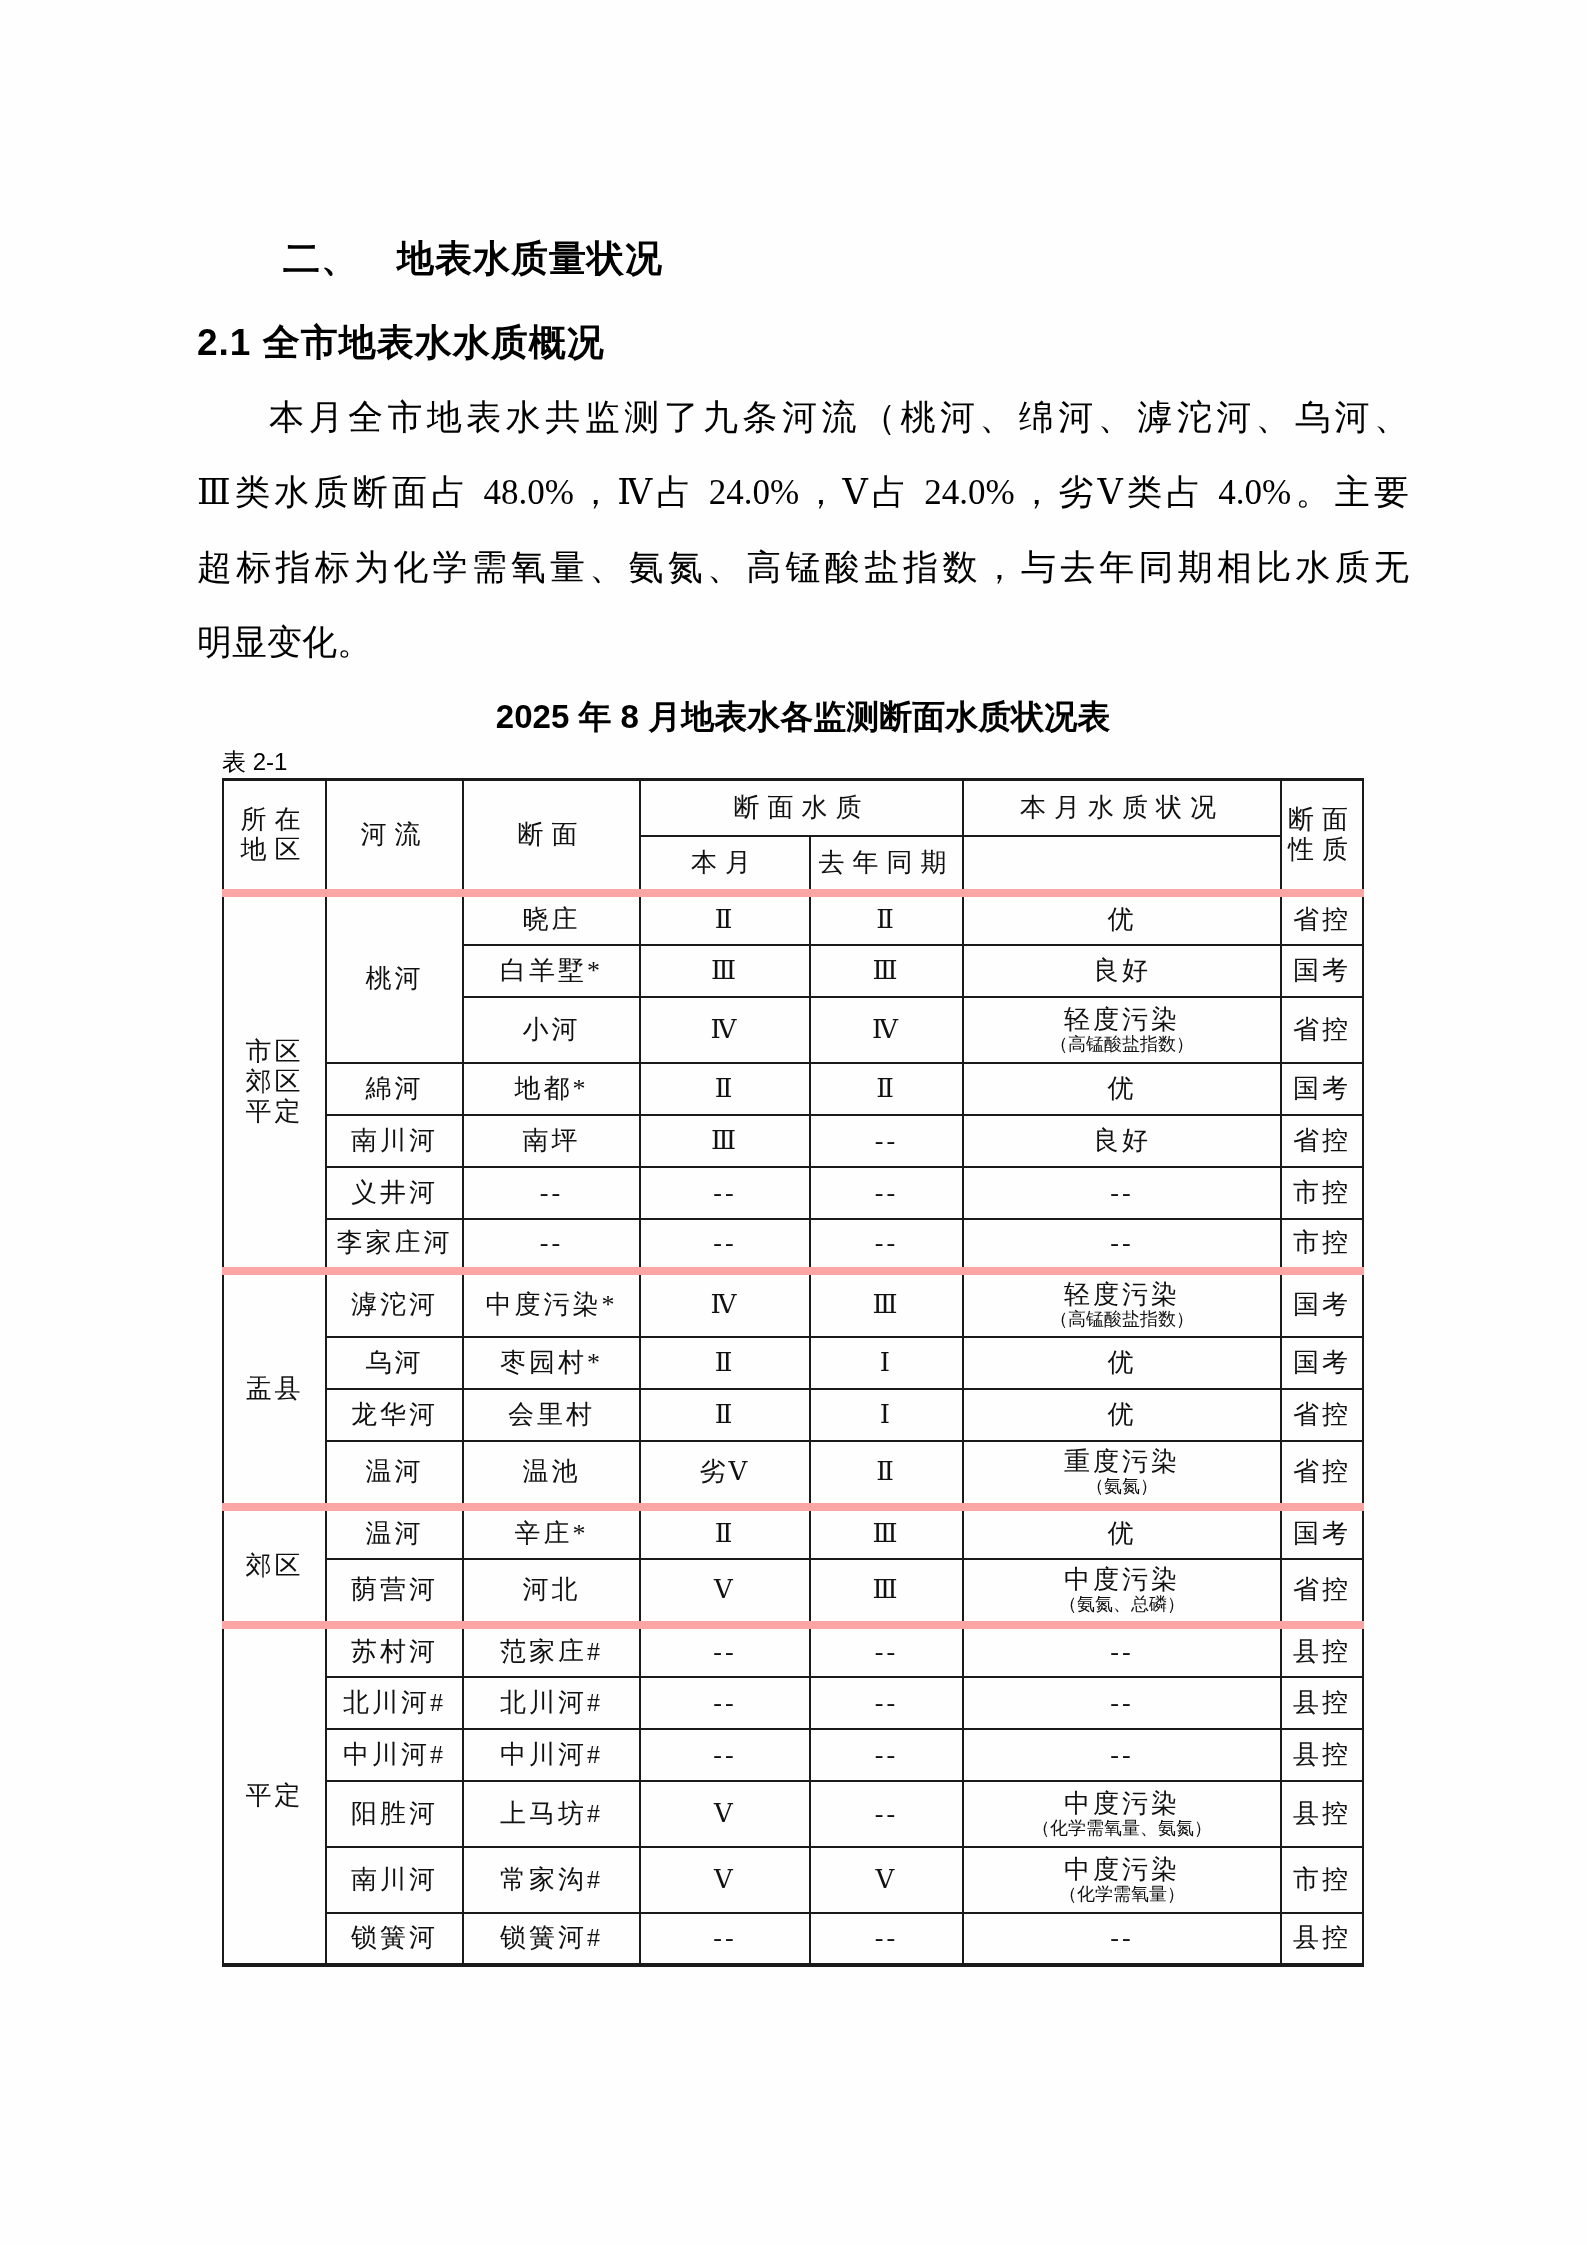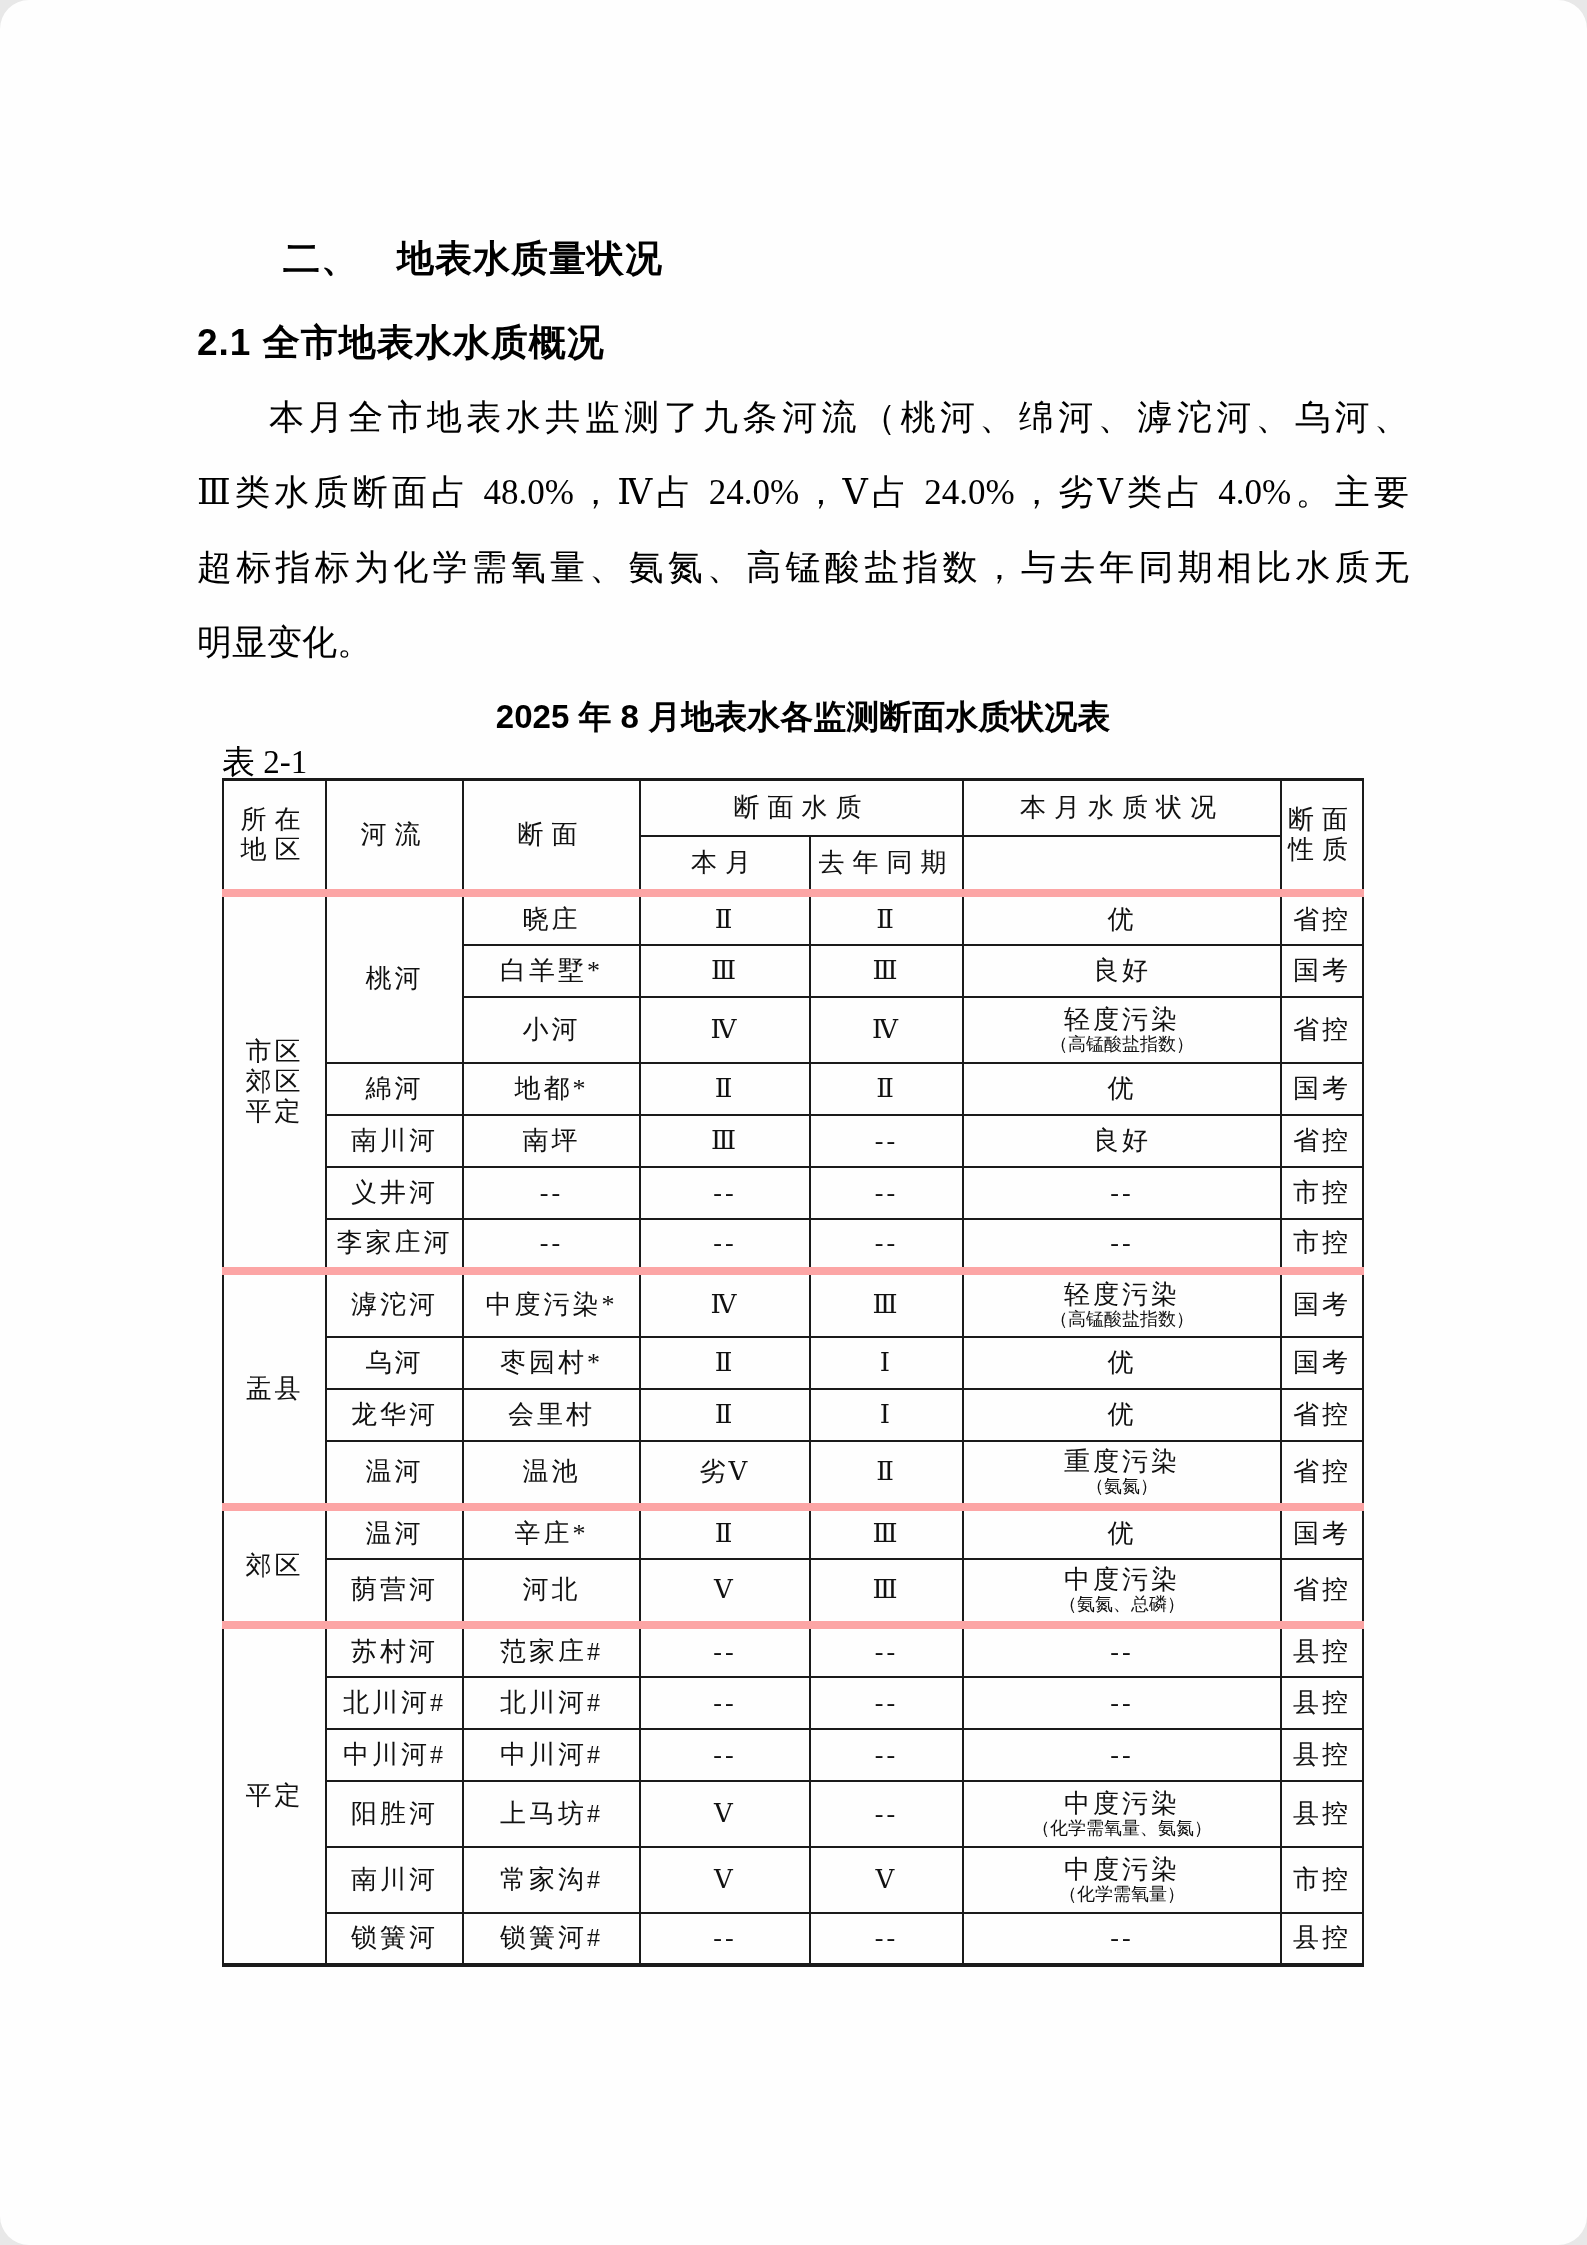--- a/index.html
+++ b/index.html
@@ -4,21 +4,20 @@
 <style>
   html,body{margin:0;padding:0;background:#e8e8e8;}
   .page{
     position:relative;
     width:1587px;height:2245px;
     margin:0 auto;background:#fefefe;
     box-sizing:border-box;
     padding:234px 190px 0 197px;
     color:#000;
     overflow:hidden;
-    border-radius:29px;
   }
   .h1{
     margin:0 0 0 86px;
     font-family:"Liberation Sans","DejaVu Sans",sans-serif;
     font-weight:700;font-size:37px;line-height:50px;
     letter-spacing:1px;white-space:pre;
   }
   .h2{
     margin:34px 0 0 0;
     font-family:"Liberation Sans","DejaVu Sans",sans-serif;
@@ -40,22 +39,22 @@
   .para .pline.last{text-align-last:left;}
   .tbl-title{
     margin-top:14px;
     width:1212px;
     text-align:center;
     font-family:"Liberation Sans","DejaVu Sans",sans-serif;
     font-weight:700;font-size:33px;line-height:46px;
   }
   .tbl-label{
     margin:8px 0 0 25px;
-    font-family:Liberation Serif, serif;
-    font-size:33px;line-height:28px;
+    font-family:Liberation Sans, sans-serif;
+    font-size:24px;line-height:28px;
   }
   table.wq{
     margin:2px 0 0 25px;
     width:1140px;
     border-collapse:collapse;
     table-layout:fixed;
     border-top:3px solid #1a1a1a;
     border-bottom:4px solid #1a1a1a;
     border-left:2px solid #1a1a1a;
     border-right:2px solid #1a1a1a;

